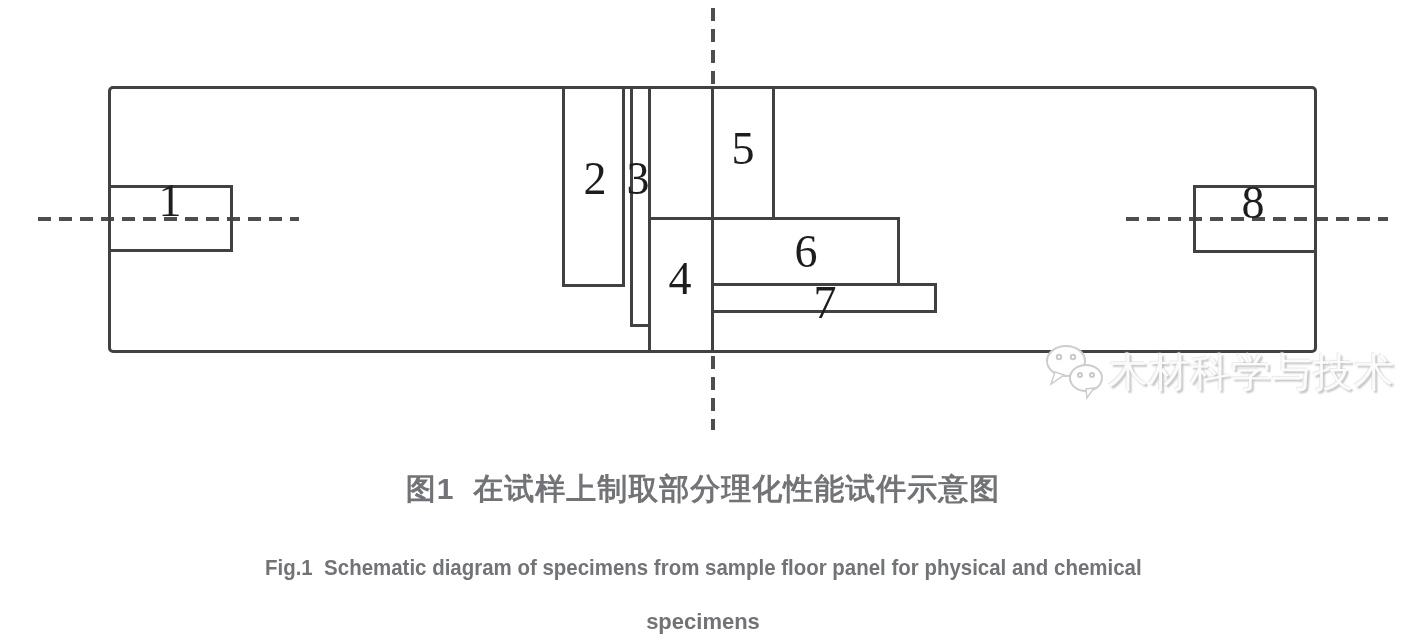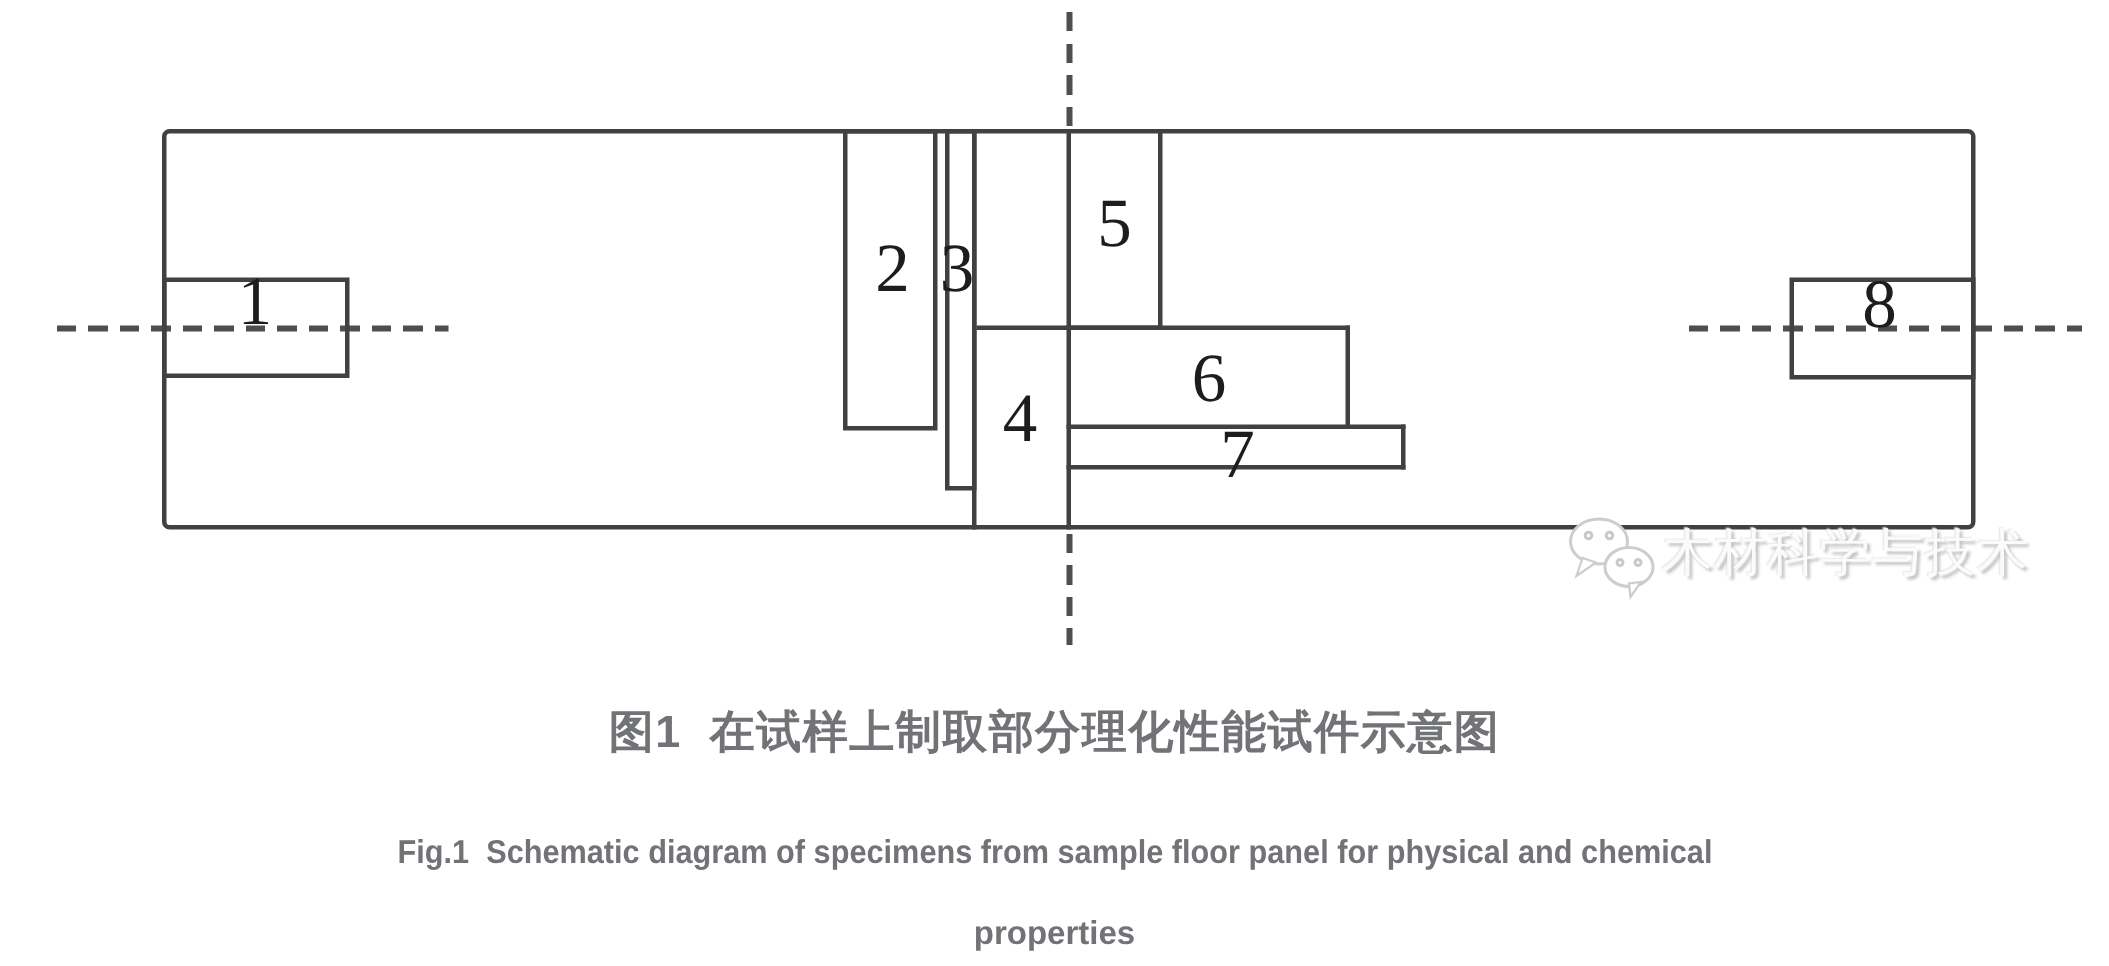--- a/index.html
+++ b/index.html
@@ -50,23 +50,23 @@
     font-size:46px;color:var(--label);line-height:1;}
   .lb1{left:170px;top:201px;} .lb2{left:595px;top:179px;}
   .lb3{left:638px;top:179px;} .lb4{left:680px;top:279px;}
   .lb5{left:743px;top:149px;} .lb6{left:806px;top:252px;}
   .lb7{left:825px;top:303px;} .lb8{left:1253px;top:203px;}
 
   
   .wm{position:absolute;left:1042px;top:344px;display:flex;align-items:center;}
   .wm-icon{width:66px;height:56px;flex:0 0 auto;}
   .wm-text{
-    font-size:34px;letter-spacing:1px;color:var(--watermark);
+    font-size:40px;letter-spacing:1px;color:var(--watermark);
     text-shadow:2px 2px 2px var(--wmshadow), -1px -1px 1px #e9e9e9;
-    white-space:pre;line-height:56px;font-family:Liberation Mono, monospace;
+    white-space:pre;line-height:56px;
   }
 
   
   .cap{position:absolute;left:0;width:1406px;text-align:center;
     font-weight:bold;color:var(--caption);white-space:pre;}
   .cap-cn{top:472px;font-size:30px;letter-spacing:1px;line-height:34px;text-align:center;}
   .cap-en{font-size:22px;line-height:34px;}
   .cap-en .squeeze{display:inline-block;transform:scaleX(0.93);transform-origin:center;white-space:pre;}
   .cap-en1{top:551px;} .cap-en2{top:605px;}
 </style>
@@ -116,15 +116,15 @@
         <circle cx="31" cy="13" r="2.2"></circle>
         <circle cx="38" cy="31" r="2.0"></circle>
         <circle cx="50" cy="31" r="2.0"></circle>
       </g>
     </svg>
     <span class="wm-text">木材科学与技术</span>
   </div>
 
   <div class="cap cap-cn">图1  在试样上制取部分理化性能试件示意图</div>
   <div class="cap cap-en cap-en1"><span class="squeeze">Fig.1  Schematic diagram of specimens from sample floor panel for physical and chemical</span></div>
-  <div class="cap cap-en cap-en2">properties</div>
+  <div class="cap cap-en cap-en2">specimens</div>
 
 </div>
 
 </body></html>

